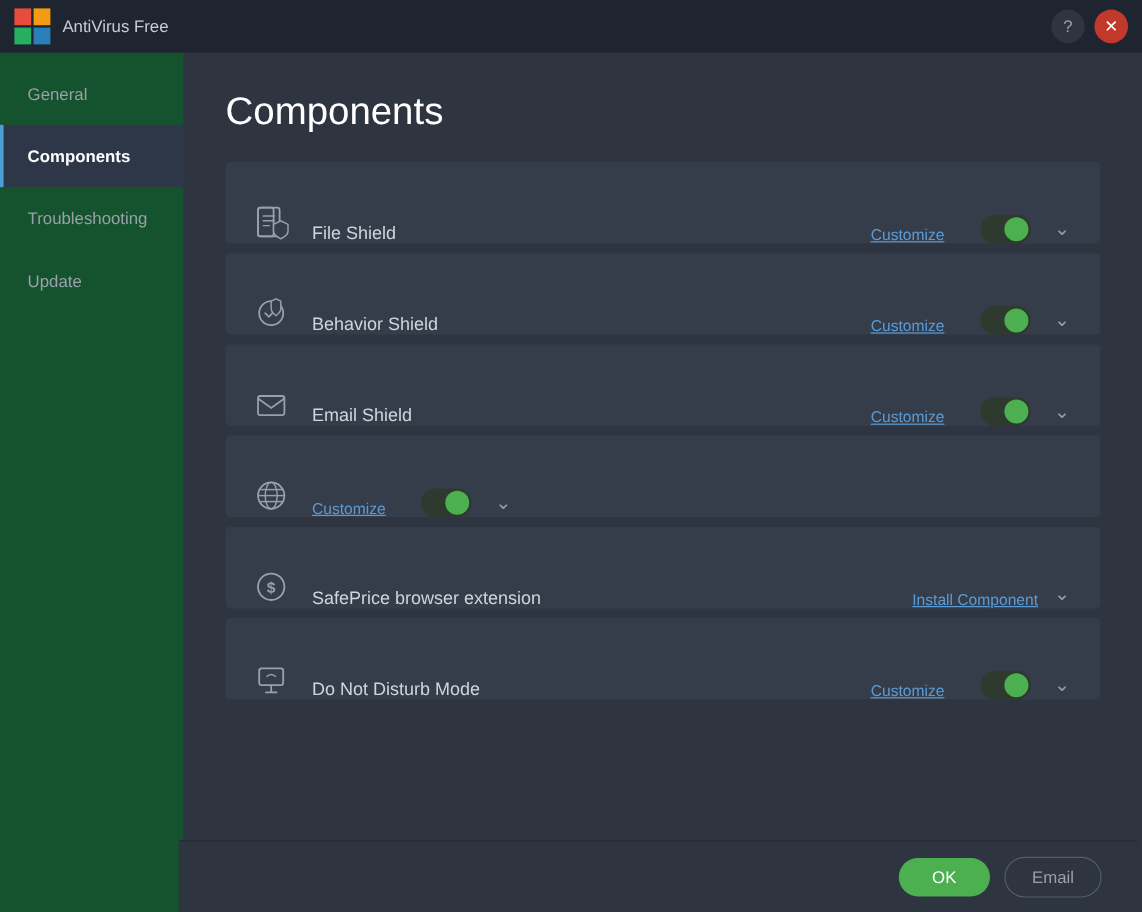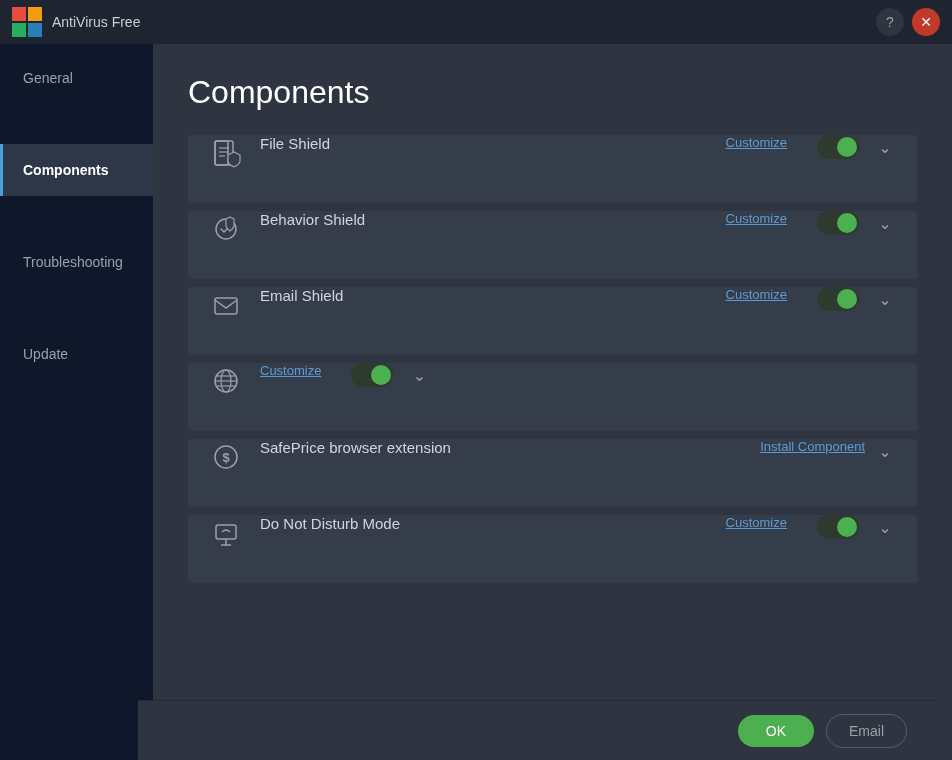--- a/index.html
+++ b/index.html
@@ -55,25 +55,24 @@
 
     
     .main-layout {
       display: flex;
       height: calc(760px - 44px);
     }
 
     
     .sidebar {
       width: 153px;
-      background: #0f172a;
+      background: #14532d;
       display: flex;
       flex-direction: column;
       padding-top: 8px;
-      gap: 40px;
     }
     .sidebar-item {
       padding: 18px 20px;
       color: #9aa0aa;
       font-size: 14px;
       cursor: pointer;
       border-left: 3px solid transparent;
     }
     .sidebar-item.active {
       color: #ffffff;
@@ -95,21 +94,21 @@
       font-weight: 300;
       margin-bottom: 24px;
     }
 
     
     .component-row {
       background: #363d4a;
       border-radius: 4px;
       margin-bottom: 8px;
       display: flex;
-      align-items: flex-start;
+      align-items: flex-end;
       padding: 0 20px;
       height: 68px;
     }
     .component-icon {
       width: 36px;
       height: 36px;
       display: flex;
       align-items: center;
       justify-content: center;
       margin-right: 16px;
@@ -172,21 +171,21 @@
       justify-content: center;
       cursor: pointer;
       color: #9aa0aa;
       font-size: 16px;
     }
 
     
     .bottom-bar {
       position: absolute;
       bottom: 0;
-      right: 15px;
+      right: 4px;
       width: calc(952px - 153px);
       height: 60px;
       background: #2e3440;
       display: flex;
       align-items: center;
       justify-content: flex-end;
       padding: 0 30px;
       gap: 12px;
       border-top: 1px solid #252c38;
     }

